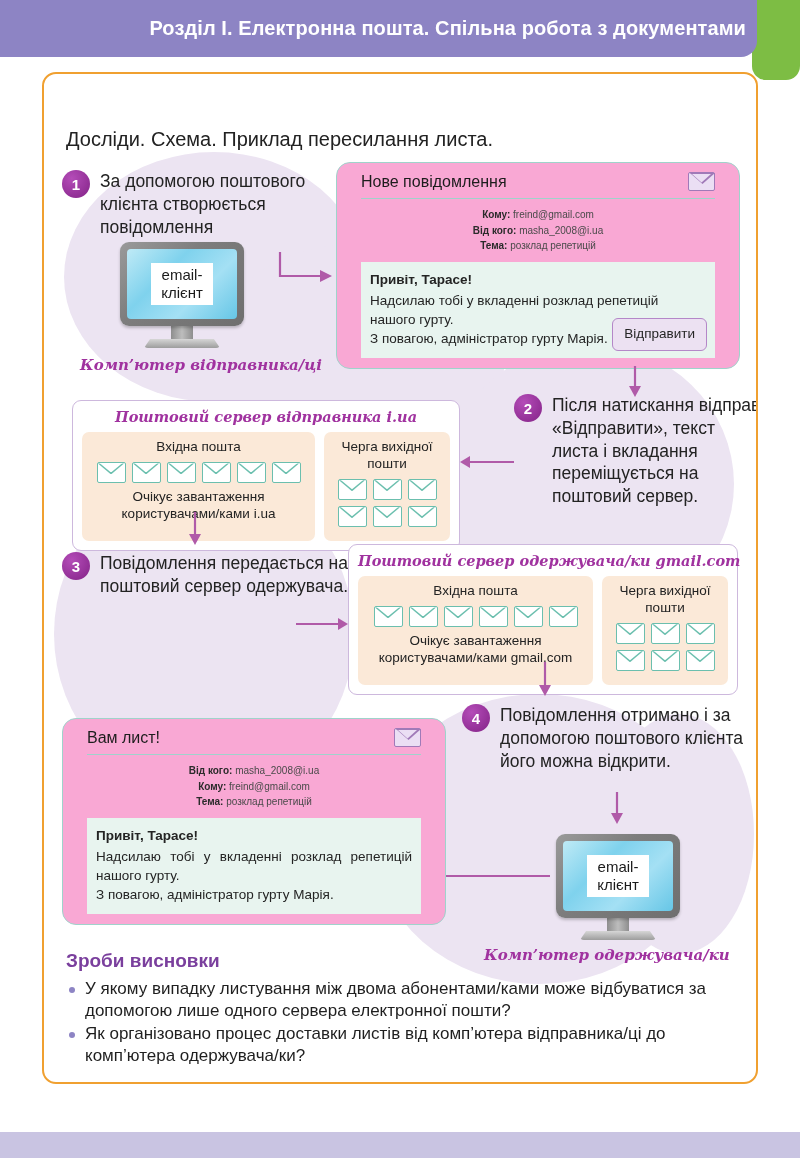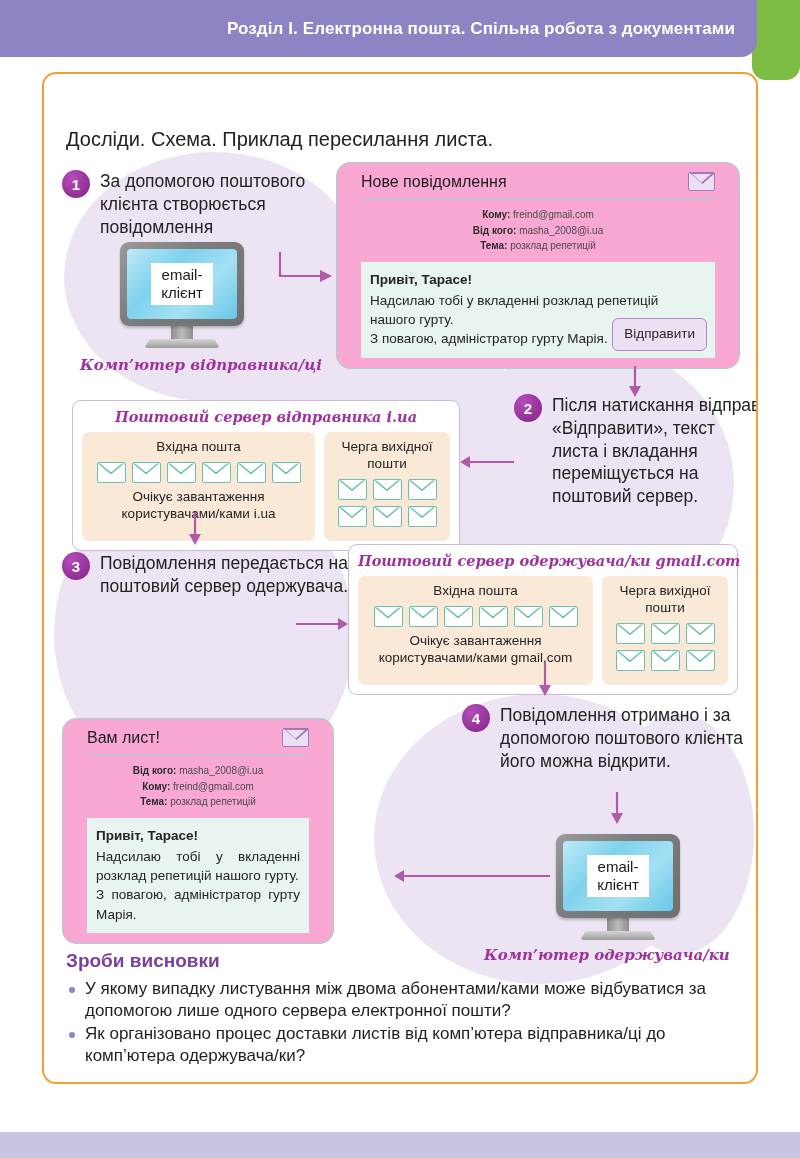--- a/index.html
+++ b/index.html
@@ -15,22 +15,22 @@
   .green-tab {
     position: absolute; left: 752px; top: 0; width: 48px; height: 80px;
     background: #7dbd44; border-radius: 0 0 14px 14px;
   }
   .header-bar {
     position: absolute; left: 0; top: 0; width: 757px; height: 57px;
     background: #8d84c4; border-radius: 0 0 16px 0;
     display: flex; align-items: center; justify-content: flex-end;
   }
   .header-title {
-    color: #ffffff; font-size: 17px; font-weight: bold;
-    letter-spacing: .1px; padding-right: 22px; white-space: nowrap;
+    color: #ffffff; font-size: 20px; font-weight: bold;
+    letter-spacing: .1px; padding-right: 11px; white-space: nowrap;
   }
 
   
   .card {
     position: absolute; left: 42px; top: 72px; width: 716px; height: 1012px;
     border: 2px solid #f0a030; border-radius: 14px; background: #fff;
     overflow: hidden;
   }
 
   
@@ -116,21 +116,21 @@
     border-radius: 2px 2px 4px 4px;
     clip-path: polygon(8% 0, 92% 0, 100% 100%, 0 100%);
   }
 
   
   .mailwin {
     position: absolute; z-index: 3; background: #f9a8d4;
     border: 1.6px solid #9fd3cb; border-radius: 14px; padding: 9px 24px 10px;
   }
   .mw-compose { left: 292px; top: 88px; width: 404px; }
-  .mw-received { left: 18px; top: 644px; width: 272px; }
+  .mw-received { left: 18px; top: 644px; width: 384px; }
   .mw-head { display: flex; align-items: center; justify-content: space-between; }
   .mw-title { font-size: 16px; color: #1d1d1d; }
   .mw-rule { height: 1.4px; background: #9fd3cb; margin: 7px 0 8px; }
   .mw-field { font-size: 10px; color: #2b2b2b; line-height: 1.55; text-align: center; }
   .mw-field b { font-weight: bold; }
   .mw-field span { color: #4a4a4a; }
   .mw-body {
     background: #e8f4ef; margin-top: 8px; padding: 8px 9px 9px;
     font-size: 13.5px; color: #242424; line-height: 1.42; position: relative;
   }

